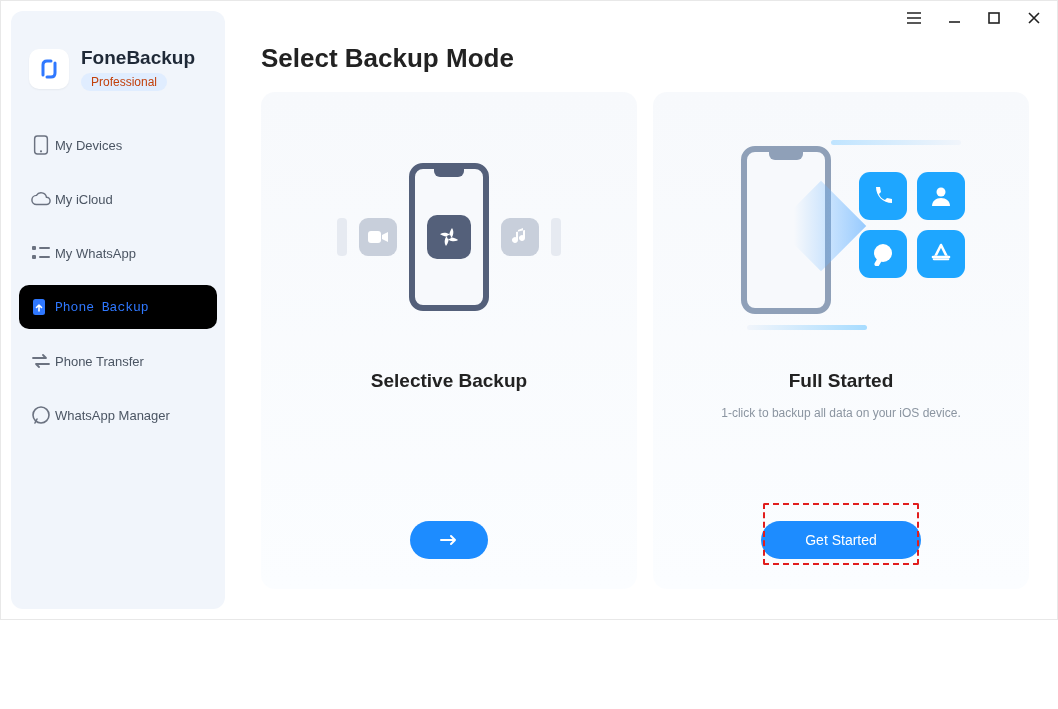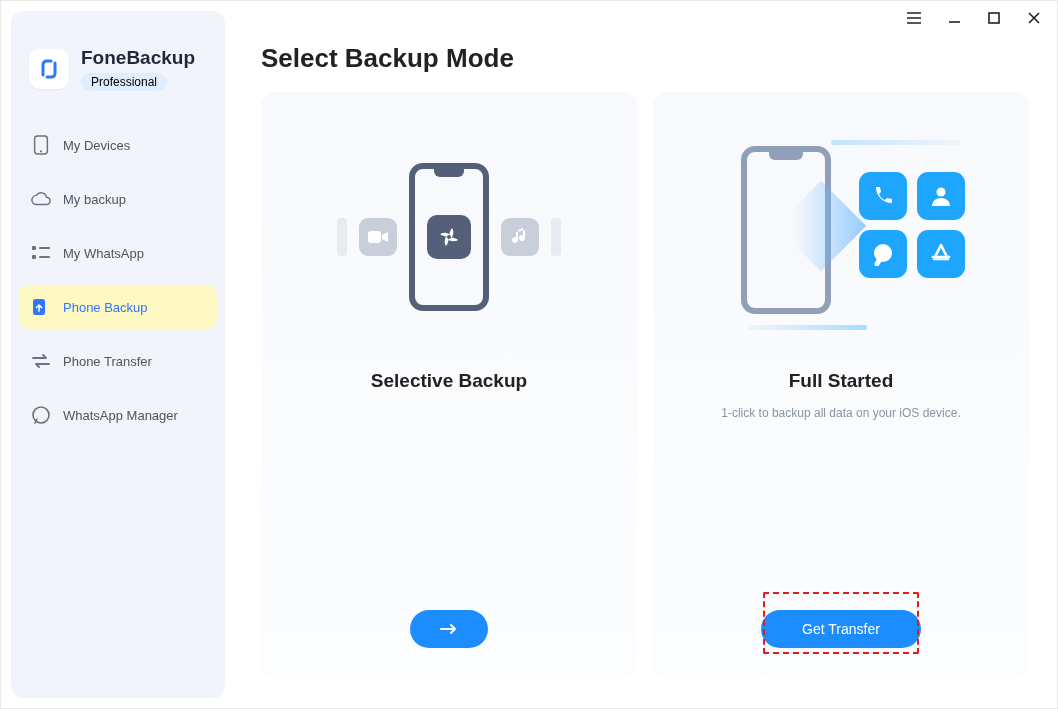--- a/index.html
+++ b/index.html
@@ -1,18 +1,18 @@
 <!DOCTYPE html>
 <html><head>
 <meta charset="utf-8">
 <style>
   * { box-sizing: border-box; margin: 0; padding: 0; }
   html, body { width: 1058px; height: 709px; font-family: -apple-system, BlinkMacSystemFont, "Segoe UI", Arial, sans-serif; background:#fff; }
   .app {
-    width: 1058px; height: 709px; position: relative; background:#fff;
+    width: 1058px; height: 620px; position: relative; background:#fff;
     border:1px solid #e8e8e8;
   }
   
   .titlebar {
     position:absolute; top:8px; right:14px; display:flex; gap:22px; align-items:center;
   }
   .titlebar .ctrl { width:18px; height:18px; display:flex; align-items:center; justify-content:center; cursor:pointer; color:#222; }
   .titlebar .ctrl svg { display:block; }
 
   
@@ -24,29 +24,29 @@
   .brand {
     display:flex; align-items:center; gap:12px; padding:0 16px 0 18px;
   }
   .brand-logo {
     width:40px; height:40px; background:#ffffff; border-radius:10px;
     box-shadow:0 1px 2px rgba(0,0,0,0.05);
     display:flex; align-items:center; justify-content:center;
   }
   .brand-title { font-size:19px; font-weight:700; color:#1f2937; }
   .brand-badge {
-    display:inline-block; margin-top:4px; font-size:12px; color:#000000;
+    display:inline-block; margin-top:4px; font-size:12px; color:#c2410c;
     background:#e0edff; padding:2px 10px; border-radius:10px;
   }
   .nav { margin-top:32px; display:flex; flex-direction:column; gap:10px; padding:0 8px; }
   .nav-item {
-    display:flex; align-items:center; gap:12px; height:44px; padding:0 12px;
+    display:flex; align-items:center; gap:4px; height:44px; padding:0 12px;
     border-radius:10px; font-size:13px; color:#4b5563; cursor:pointer;
   }
-  .nav-item.active { background:#fef9c3; color:#2f78ff; }
+  .nav-item.active { background:#000000; color:#2f78ff;font-family:Liberation Mono, monospace; }
   .nav-item .nav-icon { width:20px; height:20px; display:flex; align-items:center; justify-content:center; }
   .nav-item .nav-icon svg { display:block; }
   .nav-item.active .nav-icon { color:#2f78ff; }
 
   
   .main {
     position:absolute; left:224px; right:0; top:0; bottom:0; padding:38px 28px 30px 36px;
     display:flex; flex-direction:column;
   }
   .page-title { font-size:26px; font-weight:700; color:#222; margin-bottom:18px; margin-top:4px; }
@@ -167,21 +167,21 @@
         </span>
         <span>My Devices</span>
       </div>
 
       <div class="nav-item">
         <span class="nav-icon">
           <svg width="22" height="16" viewBox="0 0 22 16">
               <path d="M6 14a5 5 0 010-10 6 6 0 0111 2 4 4 0 010 8z" fill="none" stroke="#6b7280" stroke-width="1.6"></path>
             </svg>
         </span>
-        <span>My backup</span>
+        <span>My iCloud</span>
       </div>
 
       <div class="nav-item">
         <span class="nav-icon">
           <svg width="18" height="14" viewBox="0 0 18 14">
               <rect x="0" y="0" width="4" height="4" fill="#6b7280" rx="1"></rect>
               <rect x="0" y="9" width="4" height="4" fill="#6b7280" rx="1"></rect>
               <rect x="7" y="1" width="11" height="2" fill="#6b7280" rx="1"></rect>
               <rect x="7" y="10" width="11" height="2" fill="#6b7280" rx="1"></rect>
             </svg>
@@ -297,18 +297,18 @@
                     <path d="M4 15h16" stroke="#1ea6ff" stroke-width="2.6"></path>
                     <path d="M4 15h16" stroke="#fff" stroke-width="2.6" stroke-linecap="round" stroke-dasharray="16 0"></path>
                   </svg>
               </div>
             </div>
             <div class="bar-bot"></div>
           </div>
         </div>
         <div class="card-title">Full Started</div>
         <div class="card-sub">1-click to backup all data on your iOS device.</div>
-        <button class="btn" style="width:160px">Get Transfer</button>
+        <button class="btn" style="width:160px">Get Started</button>
         <div class="highlight-box"></div>
       </div>
     </div>
   </main>
 </div>
 
 </body></html>

